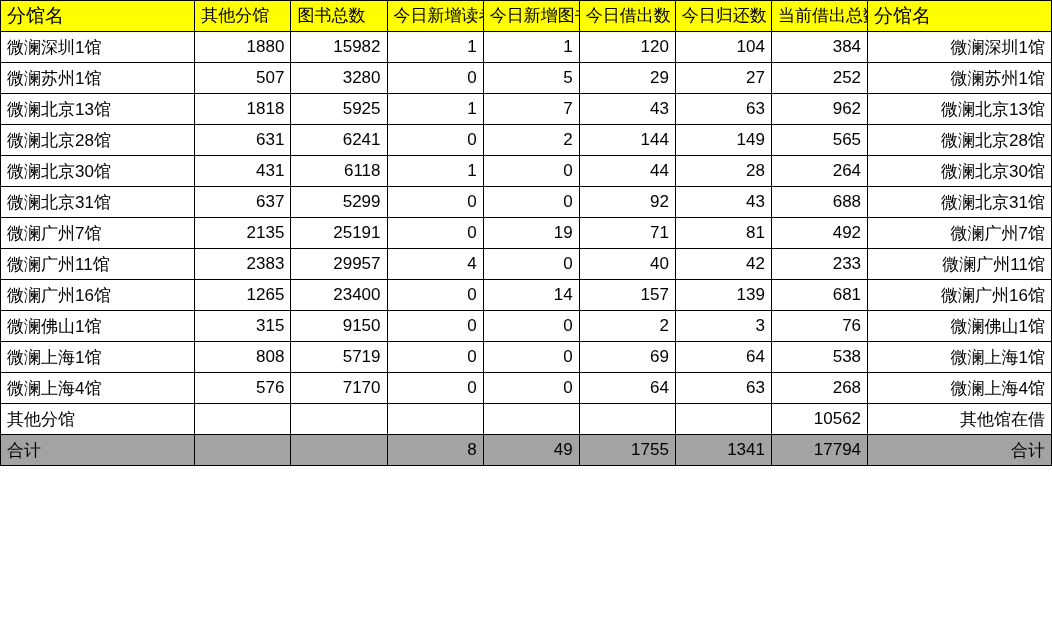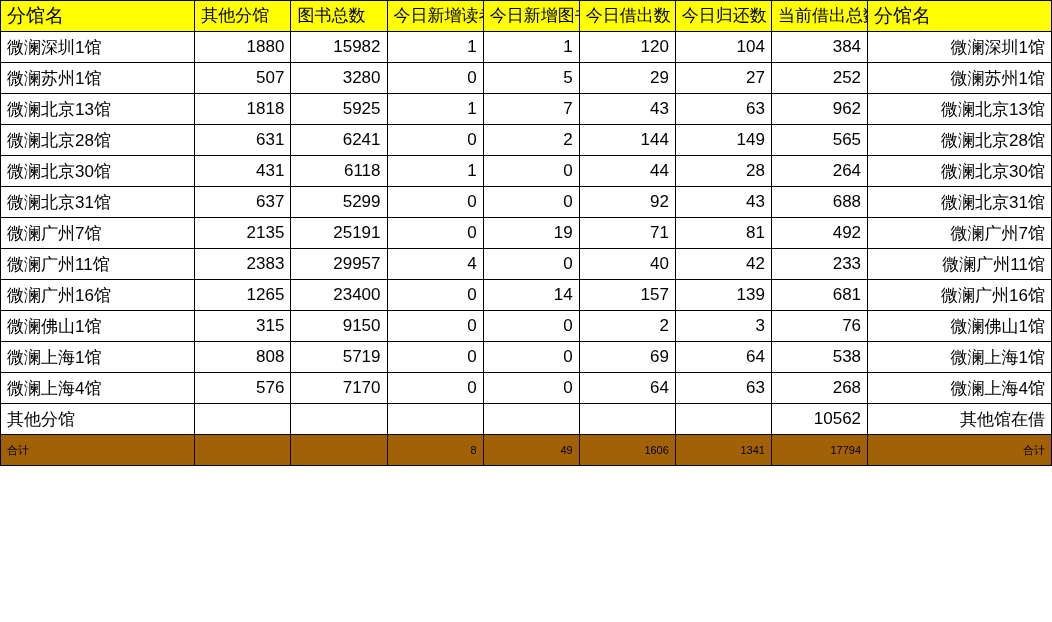--- a/index.html
+++ b/index.html
@@ -50,22 +50,22 @@
   }
   td.num {
     text-align: right;
     background: #ffffff;
   }
   td.name-right {
     text-align: right;
     background: #ffffff;
   }
   tr.total-row td {
-    background: #a16207;
-    font-size: 11px;
+    background: #a3a3a3;
+    font-size: 17px;
   }
   tr.total-row td.name-left { text-align: left; }
   tr.total-row td.num { text-align: right; }
   tr.total-row td.name-right { text-align: right; }
 </style>
 </head>
 <body>
 
 <table class="stats">
   <colgroup>
@@ -235,19 +235,19 @@
         <td class="num"></td>
         <td class="num">10562</td>
         <td class="name-right">其他馆在借</td>
       </tr>
       <tr class="total-row">
         <td class="name-left">合计</td>
         <td class="num"></td>
         <td class="num"></td>
         <td class="num">8</td>
         <td class="num">49</td>
-        <td class="num">1606</td>
+        <td class="num">1755</td>
         <td class="num">1341</td>
         <td class="num">17794</td>
         <td class="name-right">合计</td>
       </tr>
     </tbody>
 </table>
 
 </body></html>

